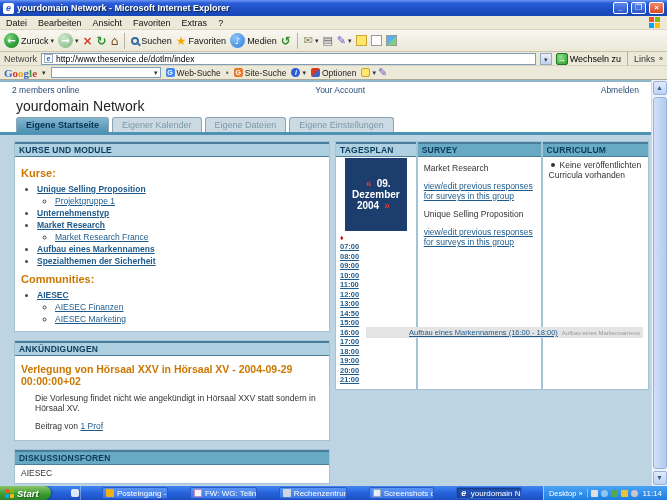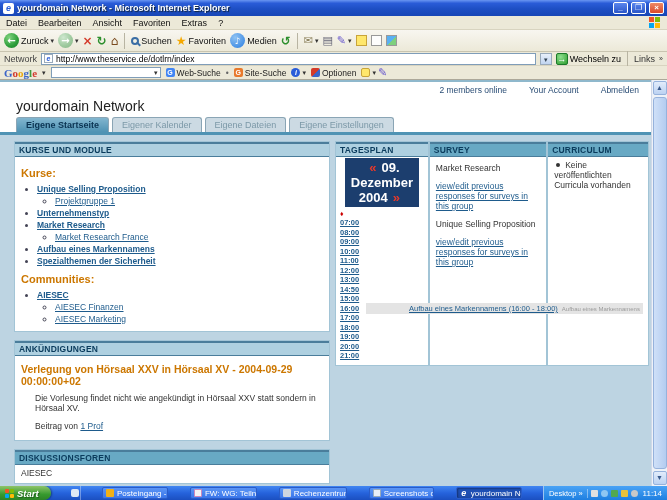--- a/index.html
+++ b/index.html
@@ -65,21 +65,21 @@
   .gi-hl{background:#ffe76b;border:1px solid #c8a43a;}
   .gdot{color:#666;}
 
   
   .viewport{flex:1;display:flex;min-height:0;}
   .content{flex:1;background:#fff;border-top:2px solid #8fb8cc;display:flex;flex-direction:column;overflow:hidden;}
   .vscroll{width:16px;background:#eef2f8;border-left:1px solid #d0d8e8;display:flex;flex-direction:column;align-items:center;}
   .sarrow{width:14px;height:14px;margin:1px 0;background:linear-gradient(180deg,#e2ecfb,#bcd2f2);border:1px solid #96b2dc;border-radius:2px;color:#3a5a8c;font-size:7px;line-height:12px;text-align:center;}
   .sthumb{width:14px;flex:1;margin:1px 0;background:linear-gradient(90deg,#cfe0f8,#b4ccf0);border:1px solid #96b2dc;border-radius:3px;}
 
-  .session-row{display:flex;justify-content:flex-end;gap:22px;padding:3px 12px 1px;font-size:8.5px;color:#2a4d75;}
+  .session-row{display:flex;justify-content:space-between;gap:22px;padding:3px 12px 1px;font-size:8.5px;color:#2a4d75;}
   .session-row a{color:#2a4d75;text-decoration:none;}
   .page-title{font-size:14px;color:#222;padding:2px 0 3px 16px;}
   .tabs{display:flex;gap:3px;padding-left:16px;align-items:flex-end;}
   .tab{font-size:9px;padding:2px 9px;border:1px solid #8aa5b5;border-bottom:none;border-radius:3px 3px 0 0;background:#ccdae3;color:#7c99a8;white-space:nowrap;}
   .tab.active{background:linear-gradient(180deg,#82b6cf,#4f93b4);color:#0a3352;font-weight:bold;text-align:center;}
   .page-body{flex:1;min-height:0;overflow:hidden;background:#bdd4e2;border-top:3px solid #4f93b4;display:flex;gap:5px;padding:6px 2px 0 14px;align-items:flex-start;}
   .col-left{width:316px;flex:0 0 316px;display:flex;flex-direction:column;gap:8px;}
   .col-right{flex:1;display:flex;min-width:0;}
 
   .portlet{background:#fff;border:1px solid #a2c4d6;}
@@ -91,21 +91,21 @@
   a.lnk-bold{color:#1e5b8c;text-decoration:underline;font-weight:bold;}
   .orange-h{color:#cc7700;font-weight:bold;font-size:11px;margin:7px 0 5px;}
   ul.l1{list-style:disc;margin:2px 0;padding-left:16px;color:#445;}
   ul.l2{list-style:circle;margin:1px 0;padding-left:18px;color:#445;}
   ul.l1>li,ul.l2>li{margin:2px 0;line-height:10px;}
 
   .ann-title{color:#cc7700;font-weight:bold;font-size:10.5px;margin:4px 0 6px;}
   .ann-body{padding-left:14px;margin:4px 0 8px;color:#333;}
   .ann-byline{padding-left:14px;margin:2px 0 4px;}
 
-  .datebar{background:#1c3e6e;color:#fff;font-weight:bold;font-size:13px;text-align:center;padding:2px 0;margin:1px 9px;}
+  .datebar{background:#1c3e6e;color:#fff;font-weight:bold;font-size:10px;text-align:center;padding:20px 0;margin:1px 9px;}
   .datebar .arr{color:#e8392a;font-weight:bold;margin:0 5px;}
   .times{position:relative;padding:2px 4px 4px;}
   .diamond{color:#c00;font-size:7px;line-height:8px;display:block;}
   a.time-link{display:block;font-size:7.5px;font-weight:bold;line-height:9.5px;color:#1e5b8c;text-decoration:underline;width:24px;}
   .appt{position:absolute;left:30px;top:95px;background:#e4e4e4;padding:1px 3px;white-space:nowrap;font-size:7.5px;}
   .appt a{color:#1e5b8c;text-decoration:underline;margin-left:40px;}
   .appt .note{color:#9a9a9a;font-size:6px;margin-left:4px;}
 
   .survey-group{margin:3px 0 2px;color:#333;}
   .survey-link{display:block;margin:8px 0;}

